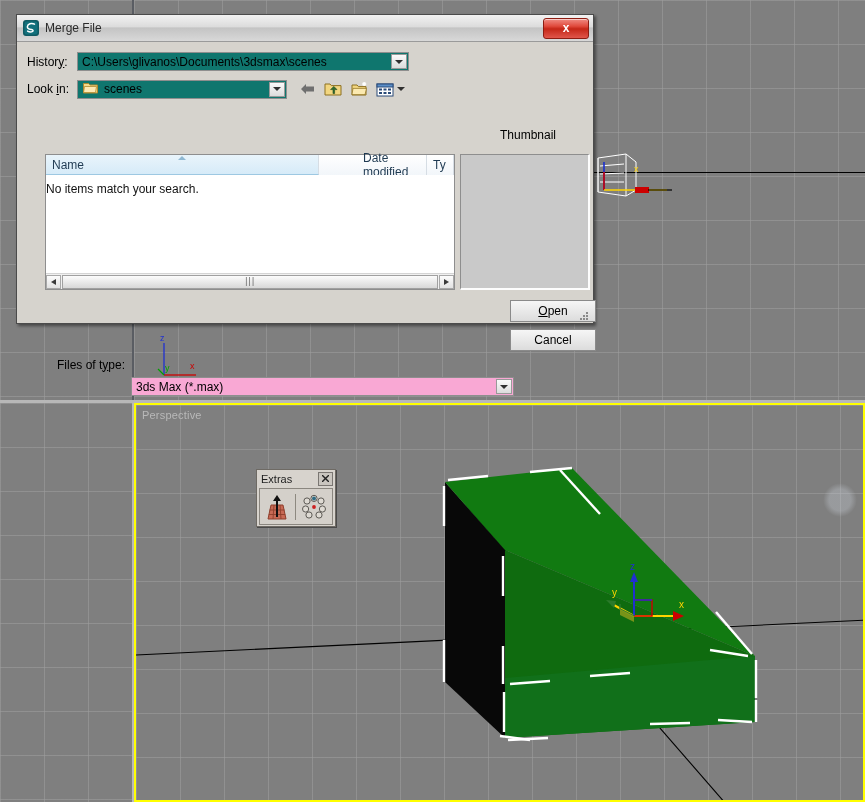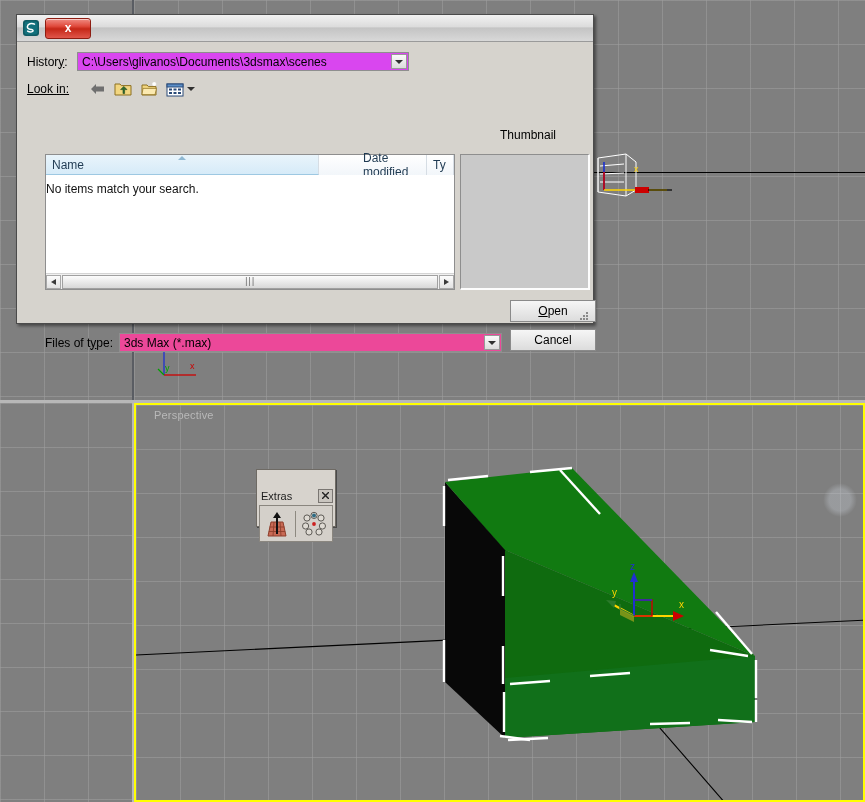--- a/index.html
+++ b/index.html
@@ -20,21 +20,21 @@
   }
   
   #vp-topleft{left:0;top:0;width:132px;height:400px;}
   #vp-topright{left:134px;top:0;right:0;height:400px;}
   #vp-botleft{left:0;top:403px;width:132px;bottom:0;}
   #vp-persp{left:134px;top:403px;right:0;bottom:0;border:2px solid #ffff00;box-sizing:border-box;}
   .vp-divider-v{position:absolute;background:#5a5d63;}
   .vp-divider-h{position:absolute;background:#c0c0c0;}
 
   .vp-label{
-    position:absolute;left:18px;top:4px;
+    position:absolute;left:6px;top:4px;
     color:#b9b9b9;font-size:11px;font-family:"Liberation Sans",sans-serif;
     letter-spacing:.2px;
   }
   
   .horizon{position:absolute;background:#000;height:1px;}
 
   
   .tripod{position:absolute;width:46px;height:46px;}
 
   
@@ -46,21 +46,21 @@
 
   
   #extras{
     position:absolute;left:256px;top:469px;width:80px;height:58px;
     background:#d7d3cd;border:1px solid #6e6a64;
     box-shadow:1px 1px 0 #4a4a4a;
     box-sizing:border-box;
   }
   #extras .bar{
     height:17px;display:flex;align-items:center;justify-content:space-between;
-    padding:17px 2px 0 4px;
+    padding:0 2px 0 4px;
   }
   #extras .bar .t{font-size:11px;color:#1d1d1d;font-family:"Liberation Sans",sans-serif;}
   #extras .closebtn{
     width:13px;height:12px;border:1px solid #7a7672;background:#c9c5bf;
     display:flex;align-items:center;justify-content:center;
     font-size:8px;color:#2a2a2a;line-height:1;cursor:pointer;
   }
   #extras .tray{
     margin:1px 2px 2px 2px;height:35px;border:1px solid #8a867f;
     background:#d4d0ca;display:flex;align-items:center;
@@ -99,21 +99,21 @@
     display:flex;align-items:center;justify-content:center;
     cursor:pointer;box-shadow:inset 0 1px 0 rgba(255,255,255,.55);
   }
   #dlg .body{padding:8px 10px 0 10px;position:relative;height:282px;box-sizing:border-box;}
 
   .row{display:flex;align-items:center;margin-bottom:7px;}
   .lbl{font-size:12px;color:#000;font-family:"Liberation Sans",sans-serif;}
   .lbl u{text-decoration:underline;}
 
   .combo{
-    height:19px;border:1px solid #8e8e8e;background:#d946ef;
+    height:19px;border:1px solid #8e8e8e;background:#0f766e;
     display:flex;align-items:center;position:relative;box-sizing:border-box;
     font-size:12px;padding-left:4px;
   }
   .combo .arrowbtn{
     position:absolute;right:1px;top:1px;width:16px;height:15px;
     background:linear-gradient(to bottom,#fafafa,#dcdcdc);
     border:1px solid #999;box-sizing:border-box;
     display:flex;align-items:center;justify-content:center;cursor:pointer;
   }
   .caret{width:0;height:0;border-left:4px solid transparent;border-right:4px solid transparent;border-top:4px solid #303030;}
@@ -185,29 +185,29 @@
   #thumb-box{
     position:absolute;left:443px;top:112px;width:130px;height:136px;
     background:#c9c9c9;
     border-top:1px solid #8e8e8e;border-left:1px solid #8e8e8e;
     border-right:2px solid #fdfdfd;border-bottom:2px solid #fdfdfd;
     box-sizing:border-box;
   }
 
   
   #fname-row{position:absolute;left:28px;top:259px;display:flex;align-items:center;}
-  #ftype-row{position:absolute;left:28px;top:291px;display:flex;align-items:center;}
+  #ftype-row{position:absolute;left:40px;top:291px;display:flex;align-items:center;}
   .bl{width:74px;font-size:12px;}
   #fname-input{
     width:333px;height:19px;background:#e2e2e2;
     border:1px solid #8e8e8e;box-sizing:border-box;
     font-size:12px;padding:0 4px;color:#000;
     font-family:"Liberation Sans",sans-serif;
   }
-  #ftype-combo{width:383px;background:#ec4899;}
+  #ftype-combo{width:383px;background:#f9a8d4;margin-top:44px;}
   .dlgbtn{
     position:absolute;width:86px;height:22px;
     background:linear-gradient(to bottom,#f6f6f6,#dcdcdc);
     border:1px solid #8a8a8a;box-sizing:border-box;
     font-size:12px;color:#000;cursor:pointer;
     display:flex;align-items:center;justify-content:center;
     font-family:"Liberation Sans",sans-serif;
   }
   #btn-open{left:493px;top:258px;}
   #btn-cancel{left:493px;top:287px;}
@@ -378,37 +378,50 @@
 <div id="dlg">
 
   <div class="titlebar">
     <span class="appicon">
       <svg width="16" height="16" viewBox="0 0 16 16">
         <rect x="0" y="0" width="16" height="16" rx="3" fill="#0f5a63"></rect>
         <rect x="1.5" y="1.5" width="13" height="13" rx="2.2" fill="#12707c"></rect>
         <path d="M11.5 4.2 C8.5 2.6 4.8 3.8 4.4 6.6 C4.1 9 7 9.3 8.6 9.6 C10 9.9 10.6 10.6 9.6 11.3 C8.4 12.1 6 11.9 4.6 11.1" fill="none" stroke="#ffffff" stroke-width="1.5" stroke-linecap="round"></path>
       </svg>
     </span>
+    <span class="ttl">Merge File</span>
     <span class="closebtn">x</span>
   </div>
 
   <div class="body">
 
     <div class="row" style="margin-top:2px;">
       <span class="lbl" style="width:50px;">Histor<u>y</u>:</span>
       <div class="combo" id="history-combo">
         <span>C:\Users\glivanos\Documents\3dsmax\scenes</span>
         <span class="arrowbtn">
             <i class="caret"></i>
           </span>
       </div>
     </div>
 
     <div class="row" style="margin-top:8px;">
-      <span class="lbl" style="width:50px;text-decoration:underline;">Look <u>i</u>n:</span>
+      <span class="lbl" style="width:50px;">Look <u>i</u>n:</span>
+      <div class="combo" id="lookin-combo">
+        <span class="folder">
+          <svg width="15" height="13" viewBox="0 0 15 13">
+            <path d="M0.5 2.5 L5.5 2.5 L7 4 L14.5 4 L14.5 12 L0.5 12 Z" fill="#f5d98a" stroke="#b08a2e"></path>
+            <path d="M1.5 5.5 L13.5 5.5 L12.5 11.5 L0.5 11.5 Z" fill="#fdeab4" stroke="#b08a2e" stroke-width=".8"></path>
+          </svg>
+        </span>
+        <span>scenes</span>
+        <span class="arrowbtn">
+            <i class="caret"></i>
+          </span>
+      </div>
 
       <div class="nav-tools">
         <span class="navbtn">
           <svg width="18" height="14" viewBox="0 0 18 14">
             <path d="M9 2 L4 7 L9 12 L9 9.4 L17 9.4 L17 4.6 L9 4.6 Z" fill="#6f6f6f"></path>
           </svg>
         </span>
         <span class="navbtn">
           <svg width="18" height="16" viewBox="0 0 18 16">
             <path d="M1 3 L6 3 L7.4 4.6 L17 4.6 L17 14 L1 14 Z" fill="#f2d680" stroke="#8d7020"></path>

